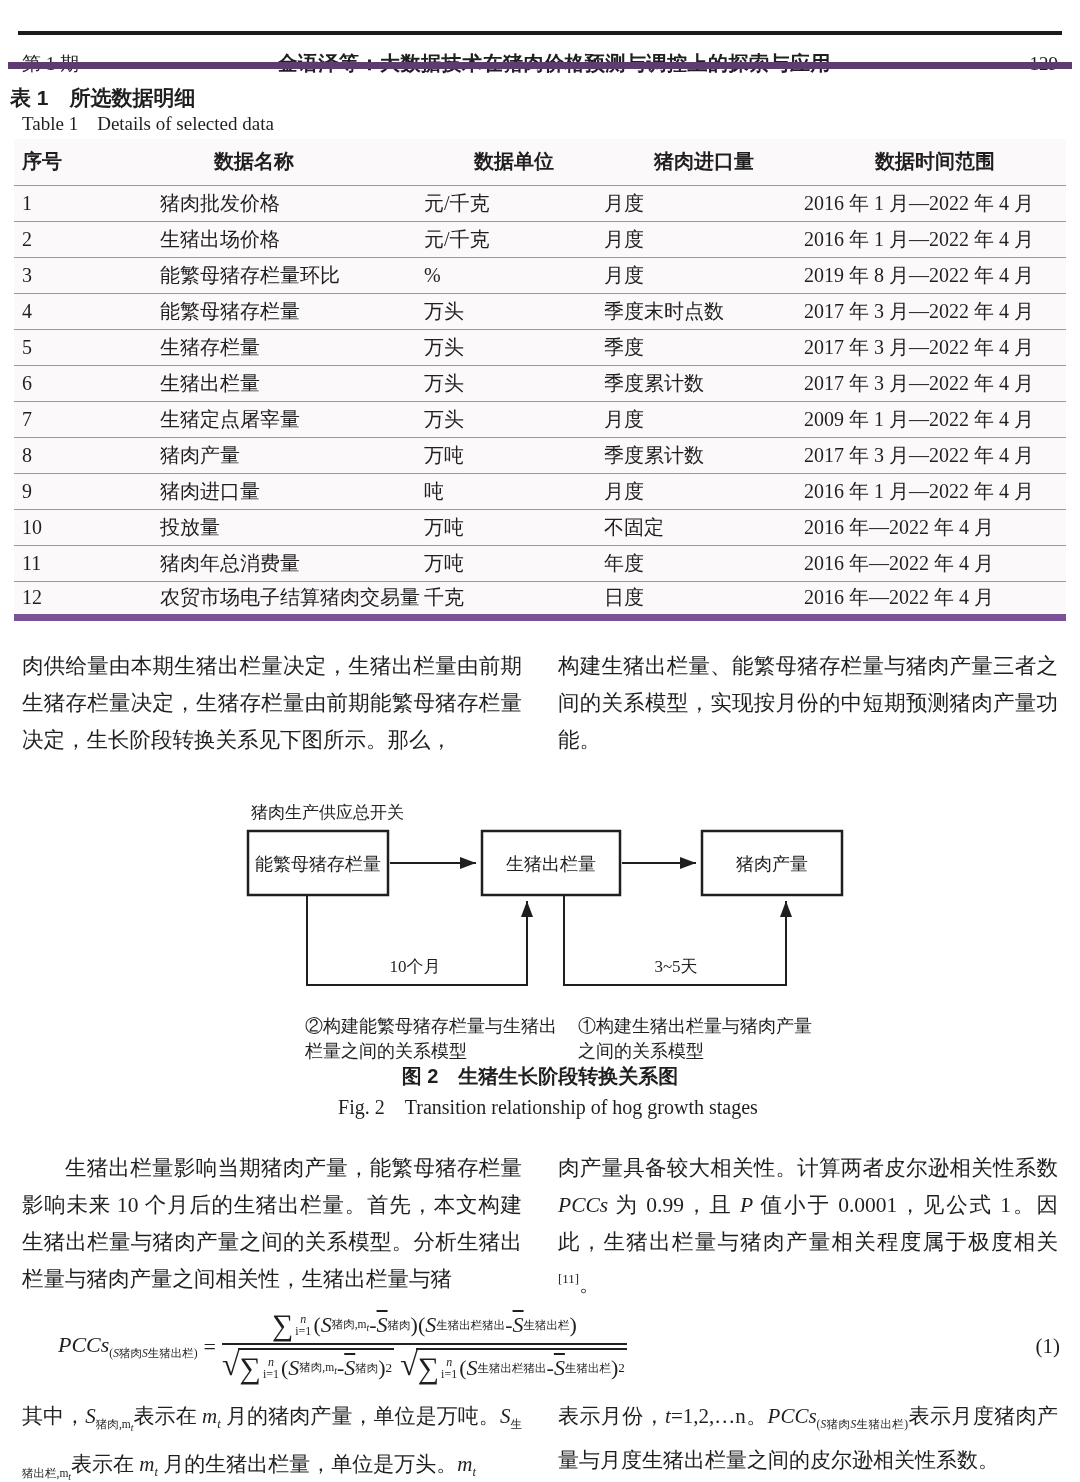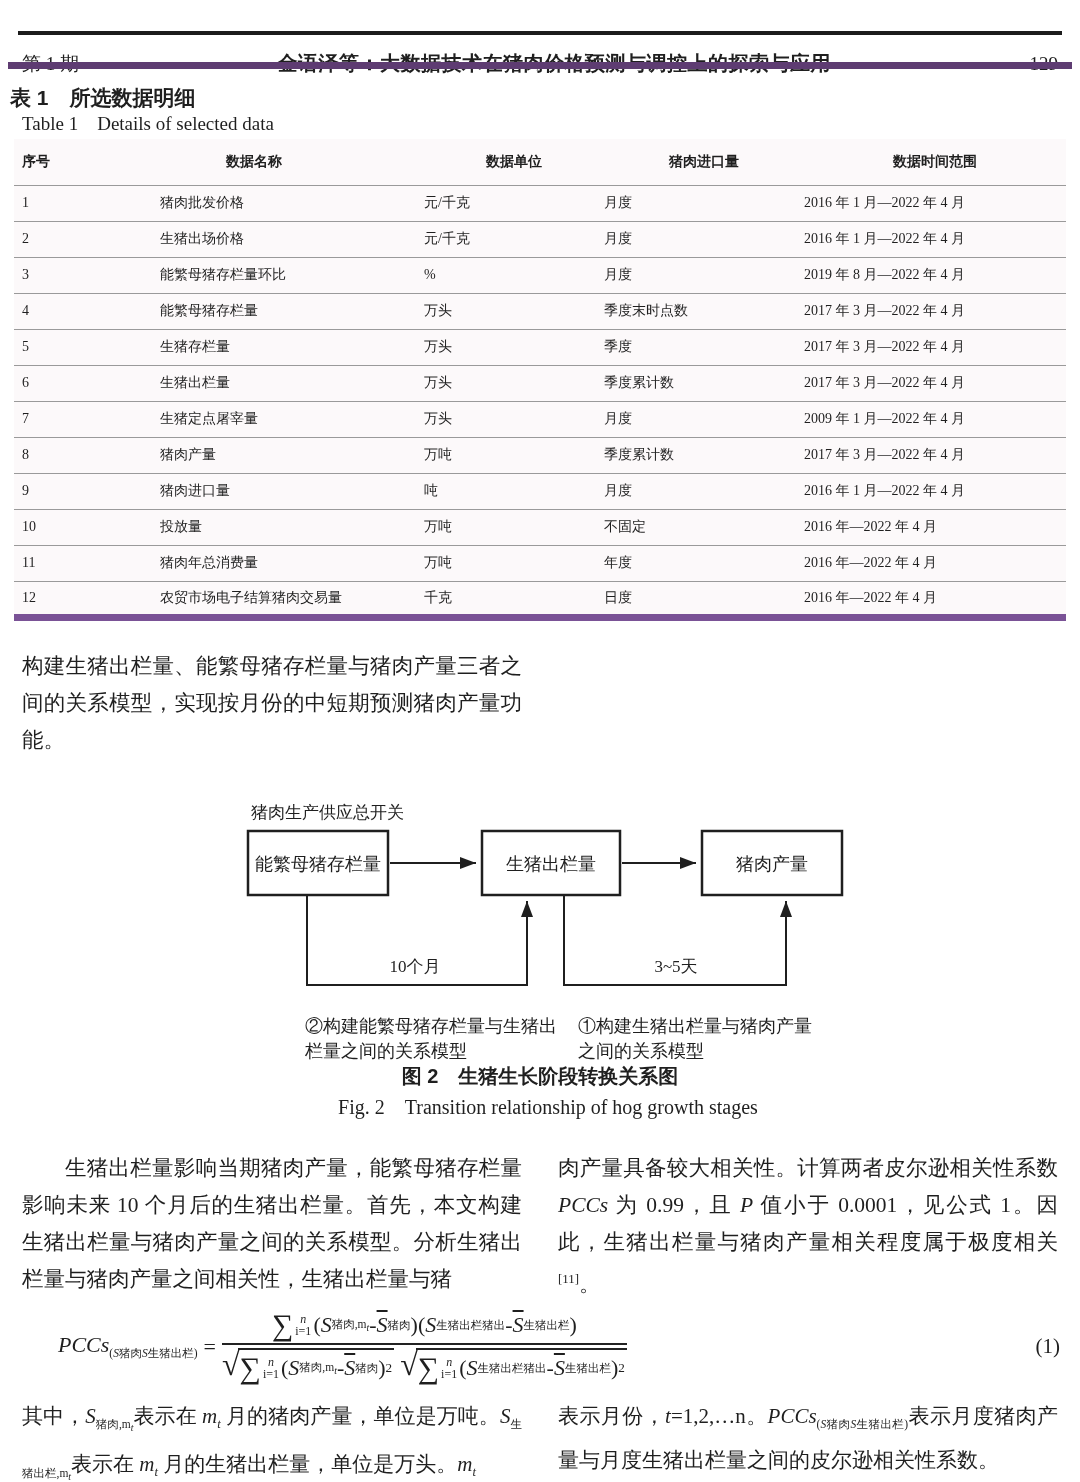--- a/index.html
+++ b/index.html
@@ -16,21 +16,21 @@
   .rh-title{font-family:"Liberation Sans","DejaVu Sans",sans-serif;font-weight:700;
         font-size:20px;letter-spacing:.5px;margin-top:44px;}
   .head-rule{position:absolute;top:31px;left:18px;right:18px;height:4px;background:var(--rule);}
   
   .tbar-top{position:absolute;top:62px;left:8px;right:8px;height:7px;background:var(--accent_top);}
   .tcap-zh{position:absolute;top:84px;left:10px;font-family:"Liberation Sans","DejaVu Sans",sans-serif;
         font-weight:700;font-size:21px;}
   .tcap-en{position:absolute;top:111px;left:22px;font-size:19px;}
   table.data-table{position:absolute;top:139px;left:14px;width:1052px;border-collapse:collapse;
         table-layout:fixed;background:var(--table_bg);border-bottom:7px solid var(--accent_bottom);
-        font-size:14px;}
+        font-size:20px;}
   .data-table th{font-family:"Liberation Sans","DejaVu Sans",sans-serif;font-weight:600;
         height:46px;border-bottom:1px solid var(--sep);text-align:center;padding:0;}
   .data-table td{height:36px;border-bottom:1px solid var(--sep);text-align:left;padding:0;}
   .data-table tr:last-child td{border-bottom:none;}
   .data-table .c0{width:70px;text-align:left;padding-left:8px;}
   .data-table .c1{width:340px;}
   .data-table td.c1{text-align:left;padding-left:76px;}
   .data-table .c2{width:180px;}
   .data-table .c3{width:200px;}
   .data-table .c4{width:262px;}
@@ -179,20 +179,21 @@
           <td class="c0">12</td>
           <td class="c1">农贸市场电子结算猪肉交易量</td>
           <td class="c2">千克</td>
           <td class="c3">日度</td>
           <td class="c4">2016 年—2022 年 4 月</td>
         </tr>
       </tbody>
   </table>
 
   <div class="col-row row1">
+    <div class="col">肉供给量由本期生猪出栏量决定，生猪出栏量由前期生猪存栏量决定，生猪存栏量由前期能繁母猪存栏量决定，生长阶段转换关系见下图所示。那么，</div>
     <div class="col">构建生猪出栏量、能繁母猪存栏量与猪肉产量三者之间的关系模型，实现按月份的中短期预测猪肉产量功能。</div>
   </div>
 
   <svg class="figure" width="1080" height="272" viewBox="0 0 1080 272">
     <defs>
       <marker id="ah" markerWidth="10" markerHeight="8" refX="8" refY="3" orient="auto">
         <path d="M0,0 L8,3 L0,6 Z" fill="#1f1f1f"></path>
       </marker>
     </defs>
     <text x="251" y="23" class="dlabel">猪肉生产供应总开关</text>

